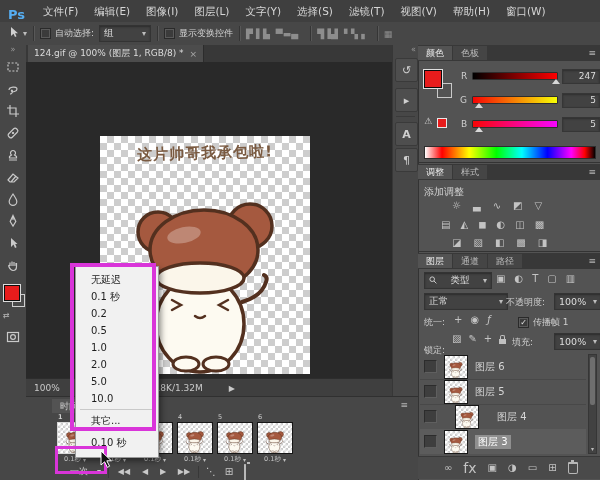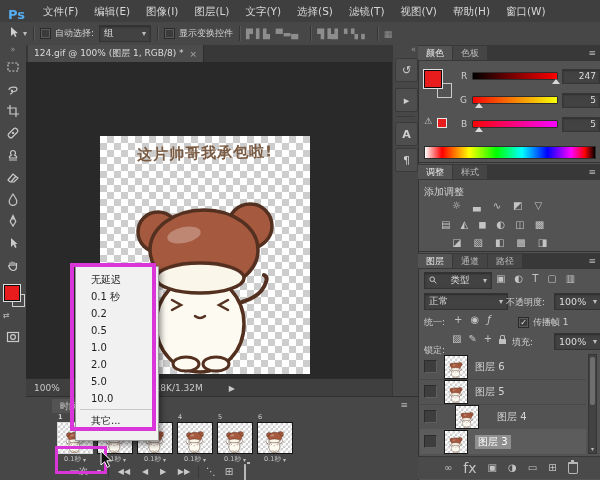--- a/index.html
+++ b/index.html
@@ -481,20 +481,21 @@
   <div class="item">0.1 秒</div>
   <div class="item">0.2</div>
   <div class="item">0.5</div>
   <div class="item">1.0</div>
   <div class="item">2.0</div>
   <div class="item">5.0</div>
   <div class="item">10.0</div>
   <div class="msep"></div>
   <div class="item">其它...</div>
   <div style="height:5px"></div>
+  <div class="item">0.10 秒</div>
 </div>
 
 <div class="magenta" style="left:70px;top:263px;width:78px;height:160px"></div>
 <div class="magenta2" style="left:55px;top:446px;width:46px;height:22px"></div>
 
 <svg id="cursor" class="abs" style="left:100px;top:450px" width="13" height="19" viewBox="0 0 13 19">
   <path d="M1,1 L1,15 L4.6,11.8 L7.4,17.4 L9.6,16.2 L6.8,10.8 L11.4,10.8 Z" fill="#111" stroke="#fff" stroke-width="1"></path>
 </svg>
 
 </body></html>

